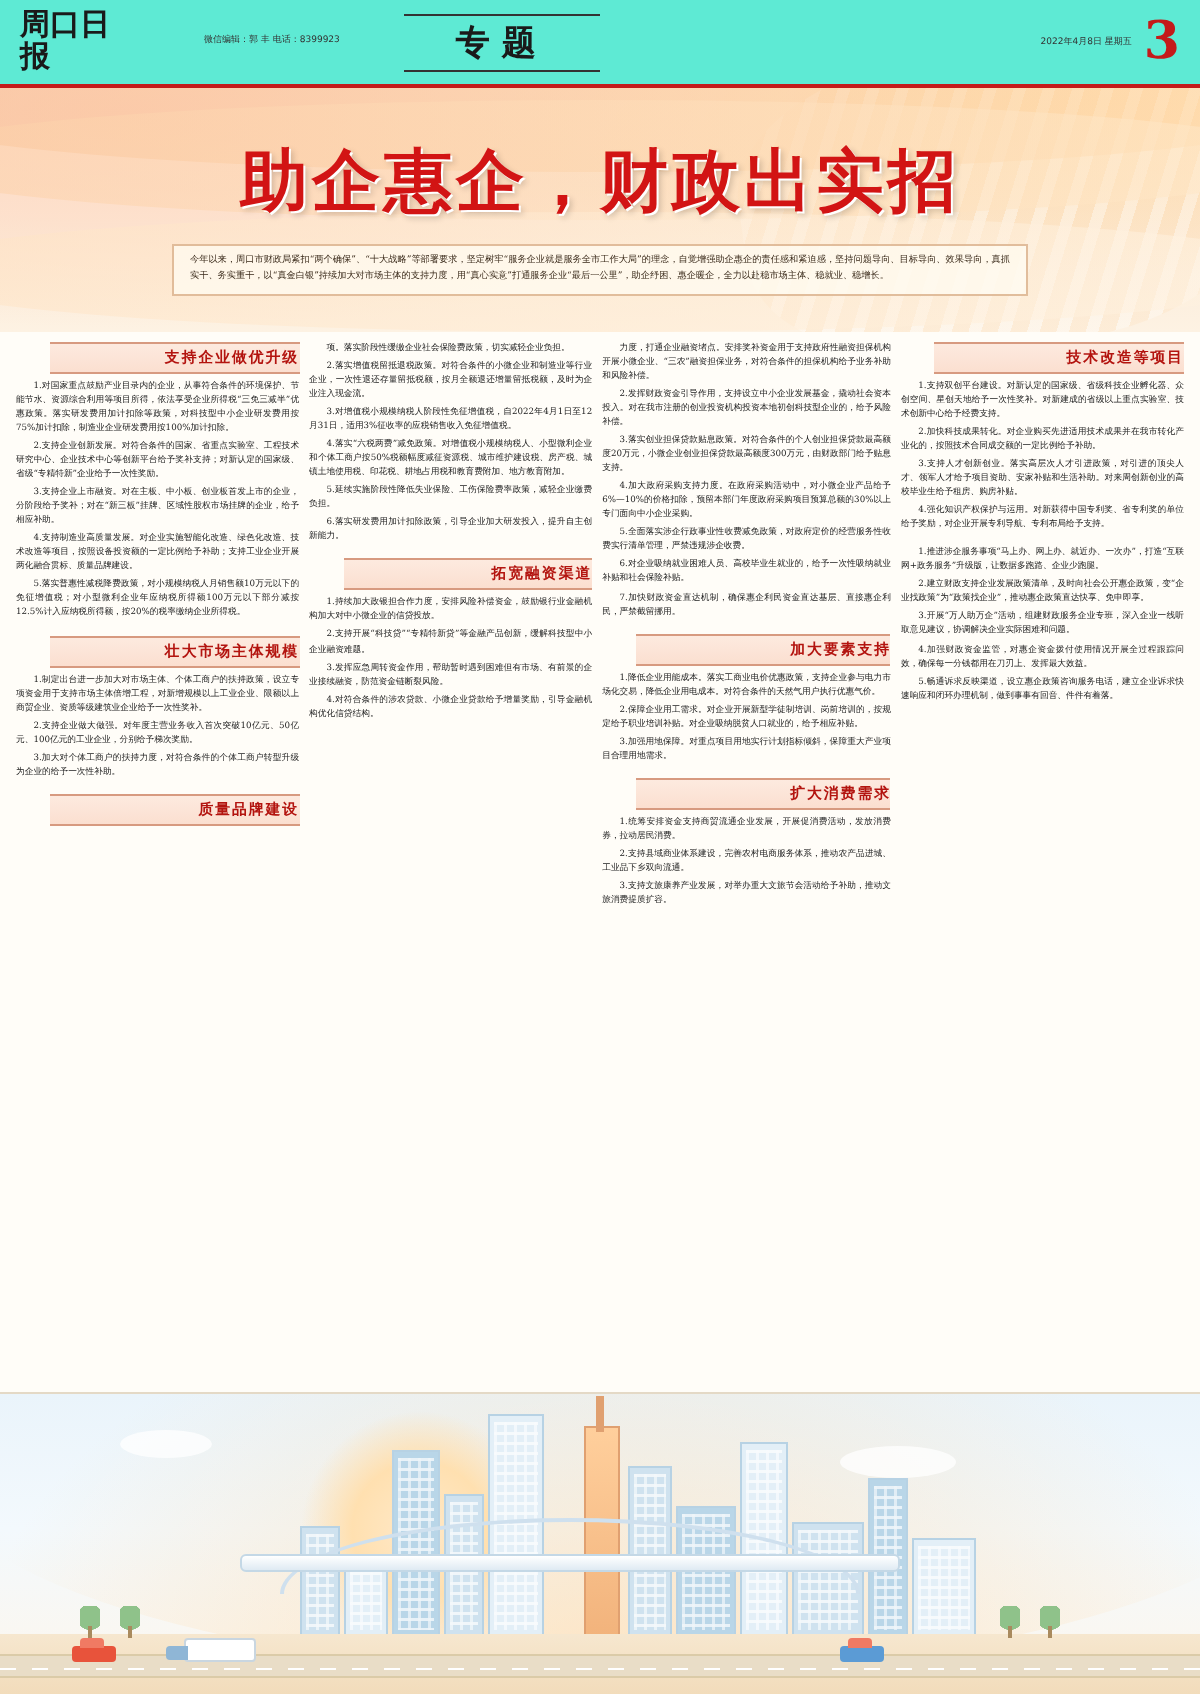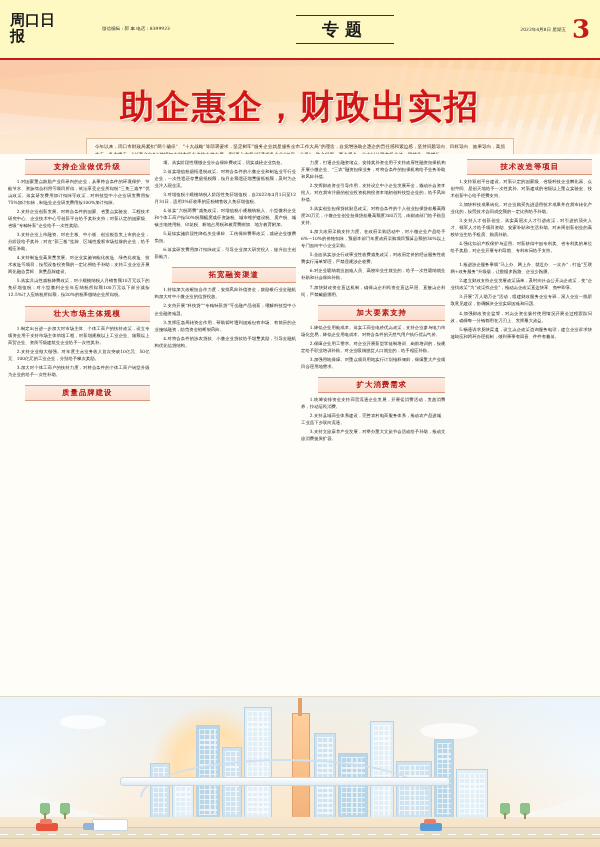--- a/index.html
+++ b/index.html
@@ -6,57 +6,57 @@
   body{
     width:600px;height:847px;overflow:hidden;
     background:#fdfcf8;
     font-family:"DejaVu Sans","Liberation Sans",sans-serif;
     color:#1a1a1a;
   }
   .page{position:relative;width:600px;height:847px;background:#fffdf8;}
 
   
   .masthead{
-    position:relative;height:60px;
+    position:relative;height:44px;
     border-bottom:2px solid #c41a1a;
     display:flex;align-items:center;
     padding:0 10px;box-sizing:border-box;
-    background:#fef9c3;
+    background:#5eead4;
     gap:32px;
   }
   .logo{
     font-family:"DejaVu Serif","Liberation Serif",serif;
     font-weight:bold;font-size:15px;color:#1a1a1a;
     letter-spacing:0px;line-height:1.05;
     width:56px;
   }
   .mast-sub{
     font-size:4.5px;color:#333;margin-left:4px;line-height:1.6;
   }
   .mast-center{
-    flex:1;display:flex;justify-content:center;align-items:center;
+    flex:1;display:flex;justify-content:flex-start;align-items:center;
   }
   .section-title{
     border:1px solid #333;border-left:0;border-right:0;
     padding:2px 26px;
     font-family:"DejaVu Serif","Liberation Serif",serif;
     font-weight:bold;font-size:17px;letter-spacing:6px;
   }
   .mast-right{
     display:flex;align-items:center;gap:6px;
     font-size:4.5px;color:#333;
   }
   .page-num{
     font-family:"DejaVu Serif","Liberation Serif",serif;
     font-size:26px;font-weight:bold;color:#c41a1a;line-height:1;
   }
 
   
   .banner{
-    position:relative;height:94px;overflow:hidden;
+    position:relative;height:122px;overflow:hidden;
     background:
       radial-gradient(120% 160% at 10% 10%, #ffd9c6 0%, rgba(255,217,198,0) 55%),
       radial-gradient(110% 140% at 92% 6%, #ffe2b8 0%, rgba(255,226,184,0) 50%),
       linear-gradient(180deg,#fde9d8 0%, #fbe6cf 40%, #fdf2e3 100%);
   }
   .banner .wave{
     position:absolute;left:-10%;width:120%;height:60px;border-radius:50%;
     opacity:.55;
   }
   .w1{top:-18px;background:linear-gradient(90deg,#f7b98d,#ffd9a6);}
@@ -89,21 +89,21 @@
     position:relative;
     display:flex;gap:5px;
     padding:5px 8px 0 8px;box-sizing:border-box;
     height:681px;
   }
   .col{flex:1;min-width:0;}
   .col.wide{flex:1.02;}
 
   .head{
     margin:0 0 3px 17px;padding:2px 0 2px 0;
-    text-align:center;
+    text-align:right;
     font-family:"DejaVu Serif","Liberation Serif",serif;
     font-weight:bold;font-size:7.4px;color:#b3140f;
     background:linear-gradient(180deg,#fdeadf,#fbdfd0);
     border-top:1px solid #d79a80;border-bottom:1px solid #d79a80;
     letter-spacing:1px;
   }
   p.t{
     margin:0 0 2px 0;
     font-size:4.35px;line-height:1.62;text-align:justify;
     text-indent:2em;color:#222;

